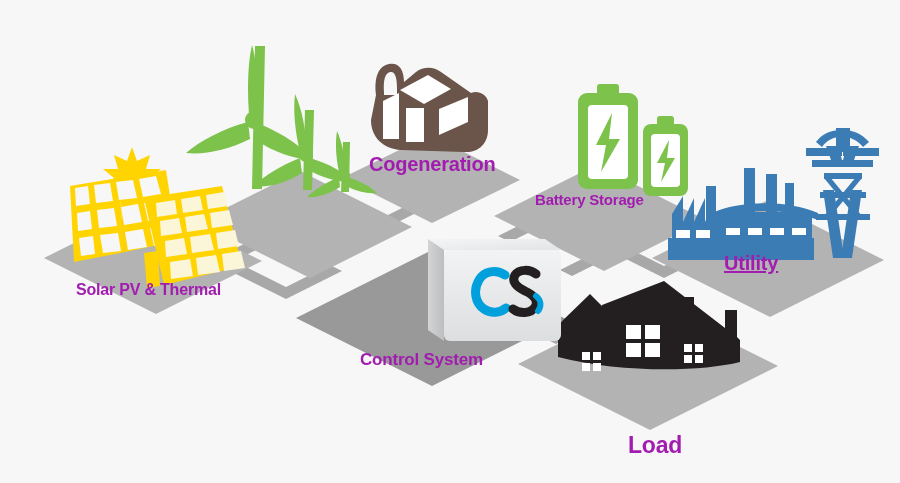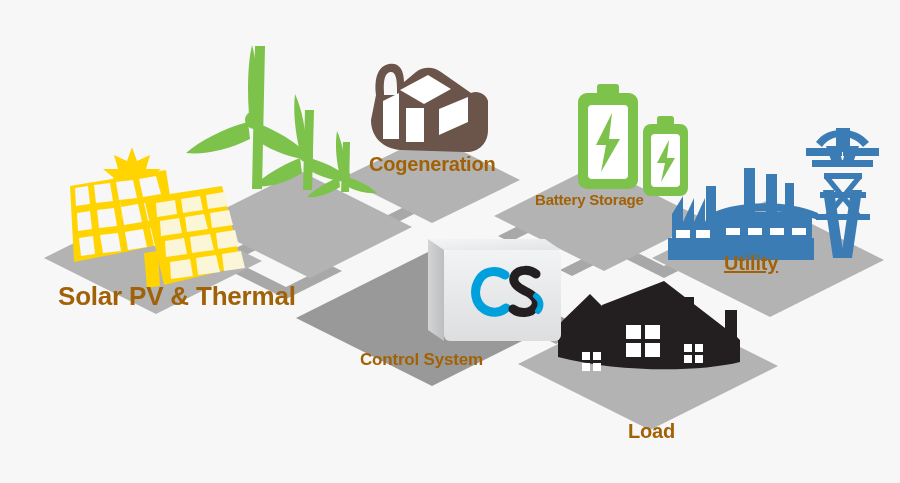--- a/index.html
+++ b/index.html
@@ -8,21 +8,21 @@
     background:#f7f7f7;
     font-family:"Liberation Sans", sans-serif;
     overflow:hidden;
   }
   #stage{position:relative;width:900px;height:483px;}
   #scene{position:absolute;inset:0;width:900px;height:483px;}
   .node-label{
     position:absolute;
     font-family:"Liberation Sans", sans-serif;
     font-weight:bold;
-    color:#a16207;
+    color:#a21caf;
     white-space:nowrap;
     letter-spacing:-0.2px;
     user-select:none;
   }
 </style>
 </head>
 <body>
 
 <div id="stage">
 
@@ -241,26 +241,26 @@
       <rect x="444" y="250" width="117" height="91" rx="6" fill="url(#cubeFront)"></rect>
 
       <g>
         <path fill="none" stroke="#00a0dd" stroke-width="9" stroke-linecap="round" d="M505,275 C496,269 484,271 479,280 C473,290 475,303 484,309 C491,314 500,313 506,308"></path>
         <path fill="none" stroke="#231f20" stroke-width="9" stroke-linecap="round" d="M536,274 C530,269 519,269 515,275 C511,282 517,287 525,291 C534,295 539,301 535,307 C531,314 519,314 513,309"></path>
         <path fill="none" stroke="#00a0dd" stroke-width="6" stroke-linecap="round" d="M536,296 C541,300 542,306 538,311"></path>
       </g>
     </g>
   </svg>
 
-  <div class="node-label" style="left:58px;top:281px;font-size:26px;">Solar PV &amp; Thermal</div>
+  <div class="node-label" style="left:76px;top:281px;font-size:16px;">Solar PV &amp; Thermal</div>
 
 
   <div class="node-label" style="left:369px;top:153px;font-size:20px;">Cogeneration</div>
 
   <div class="node-label" style="left:535px;top:191px;font-size:15px;">Battery Storage</div>
 
   <div class="node-label" style="left:724px;top:252px;font-size:20px;text-decoration:underline;">Utility</div>
 
   <div class="node-label" style="left:360px;top:350px;font-size:17px;">Control System</div>
 
-  <div class="node-label" style="left:628px;top:420px;font-size:20px;">Load</div>
+  <div class="node-label" style="left:628px;top:432px;font-size:23px;">Load</div>
 
 </div>
 
 </body></html>

